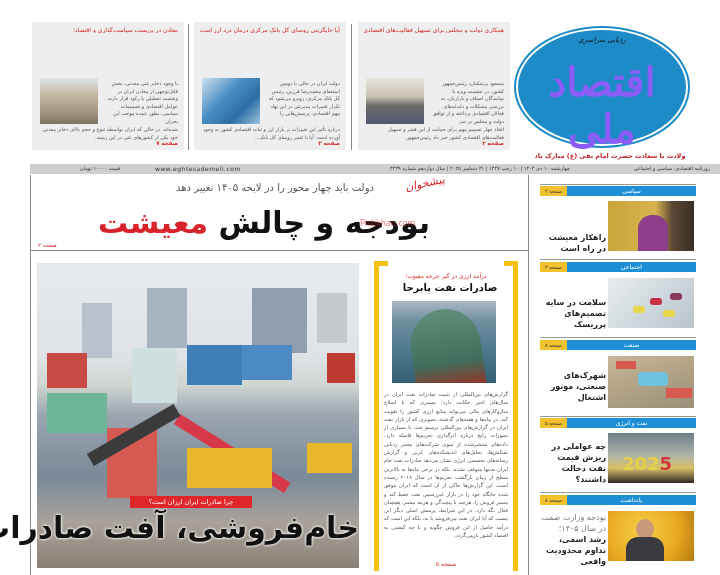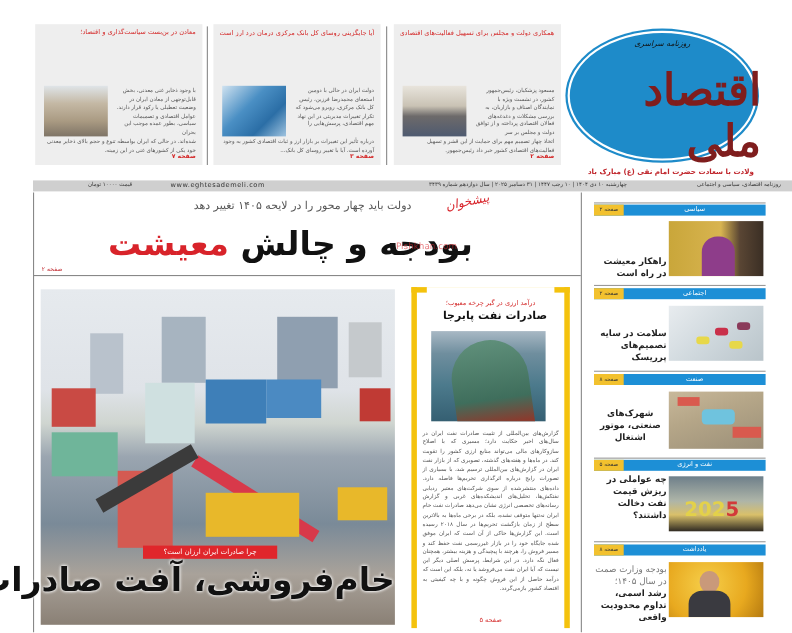--- a/index.html
+++ b/index.html
@@ -12,21 +12,21 @@
   .teaser .photo { position: absolute; left: 8px; top: 56px; width: 58px; height: 46px; }
   .teaser .body { position: absolute; right: 6px; top: 58px; width: 72px; font-size: 5px; line-height: 7.5px; color: #555; text-align: right; }
   .teaser .body-wide { position: absolute; right: 6px; left: 8px; top: 104px; font-size: 5px; line-height: 7.5px; color: #555; text-align: right; }
   .teaser .page { position: absolute; right: 6px; bottom: 4px; font-size: 5.5px; color: #d42a2a; font-weight: bold; }
   .vsep { position: absolute; top: 24px; width: 1px; height: 126px; background: #888; }
 
   
   .logo-wrap { position: absolute; left: 512px; top: 22px; width: 180px; height: 130px; }
   .logo-oval { position: absolute; left: 4px; top: 6px; width: 172px; height: 118px; border-radius: 50%; background: #1e8bc9; border: 2px solid #fff; box-shadow: 0 0 0 2px #1e8bc9; }
   .logo-small { position: absolute; left: 0; right: 0; top: 14px; text-align: center; font-size: 7px; color: #111; font-style: italic; }
-  .logo-big { position: absolute; left: 0; right: 0; top: 36px; text-align: right; font-size: 40px; color: #7f1d1d; font-weight: bold; letter-spacing: 2px; font-family: "DejaVu Serif", serif; }
+  .logo-big { position: absolute; left: 0; right: 0; top: 36px; text-align: center; font-size: 40px; color: #8b5cf6; font-weight: bold; letter-spacing: 2px; font-family: "DejaVu Serif", serif; }
   .logo-occasion { position: absolute; left: 520px; top: 152px; width: 180px; font-size: 6.5px; color: #c0272d; font-weight: bold; text-align: center; }
 
   
   .strip { position: absolute; top: 164px; left: 30px; width: 690px; height: 10px; background: #cfcfcf; font-size: 5px; color: #333; }
   .strip span { position: absolute; top: 1px; white-space: nowrap; }
 
   
   .main-frame { position: absolute; left: 30px; top: 175px; width: 498px; height: 400px; border-left: 1px solid #888; }
   .right-frame { position: absolute; left: 528px; top: 175px; width: 1px; height: 400px; background: #888; }
 
@@ -88,21 +88,21 @@
 <div class="teaser" style="left:32px;">
   <div class="kicker">معادن در بن‌بست سیاست‌گذاری و اقتصاد؛</div>
   <div class="photo" style="background:linear-gradient(#dfe4e8 0%,#c4b8a4 35%,#a99a82 70%,#7e7466 100%);"></div>
   <div class="body">با وجود ذخایر غنی معدنی، بخش قابل‌توجهی از معادن ایران در وضعیت تعطیلی یا رکود قرار دارند. عوامل اقتصادی و تصمیمات سیاسی، بطور عمده موجب این بحران</div>
   <div class="body-wide">شده‌اند. در حالی که ایران بواسطه تنوع و حجم بالای ذخایر معدنی خود یکی از کشورهای غنی در این زمینه.</div>
   <div class="page">صفحه ۷</div>
 </div>
 
 <div class="logo-wrap">
   <div class="logo-oval"></div>
-  <div class="logo-small">روزنامه سراسری</div>
+  <div class="logo-small">ردیابی سراسری</div>
   <div class="logo-big">اقتصاد ملی</div>
 </div>
 <div class="logo-occasion">ولادت با سعادت حضرت امام نقی (ع) مبارک باد</div>
 
 <div class="strip">
   <span style="right:10px;">روزنامه اقتصادی، سیاسی و اجتماعی</span>
   <span style="right:150px;">چهارشنبه ۱۰ دی ۱۴۰۴ | ۱۰ رجب ۱۴۴۷ | ۳۱ دسامبر ۲۰۲۵ | سال دوازدهم شماره ۳۴۳۹</span>
   <span style="left:50px;">قیمت ۱۰۰۰۰ تومان</span>
   <span style="left:125px;font-size:6px;letter-spacing:0.5px;">www.eghtesademeli.com</span>
 </div>
@@ -182,33 +182,33 @@
   <div class="sec-bar">
     <span class="page-tag">صفحه ۸</span>
     <span class="label">صنعت</span>
   </div>
 </div>
 <div class="sec-photo" style="top:356px;height:52px;background:linear-gradient(160deg,#c8b89a 0%,#b5a688 40%,#9b8f78 100%);">
   <div style="position:absolute;left:30px;top:16px;width:30px;height:14px;border-radius:4px;background:#6fc3de;"></div>
   <div style="position:absolute;left:8px;top:5px;width:20px;height:8px;background:#d95a4e;"></div>
   <div style="position:absolute;left:58px;top:32px;width:26px;height:10px;background:#d95a4e;"></div>
 </div>
-<div class="sec-title" style="top:370px;text-align:center;">شهرک‌های صنعتی، موتور اشتغال</div>
+<div class="sec-title" style="top:370px;">شهرک‌های صنعتی، موتور اشتغال</div>
 
 <div class="sec-line" style="top:416px;"></div>
 <div class="sec" style="top:418px;">
   <div class="sec-bar">
     <span class="page-tag">صفحه ۵</span>
     <span class="label">نفت و انرژی</span>
   </div>
 </div>
 <div class="sec-photo" style="top:433px;height:50px;background:linear-gradient(#6e7f8a 0%,#aeb5a8 45%,#d9c06a 70%,#2f2a22 100%);">
   <div style="position:absolute;left:14px;top:20px;font-size:18px;font-weight:bold;color:#e3d14a;font-family:'DejaVu Sans',sans-serif;direction:ltr;">202<span style="color:#d23a3a;">5</span></div>
 </div>
-<div class="sec-title" style="top:430px;">چه عواملی در ریزش قیمت نفت دخالت داشتند؟</div>
+<div class="sec-title" style="top:441px;">چه عواملی در ریزش قیمت نفت دخالت داشتند؟</div>
 
 <div class="sec-line" style="top:492px;"></div>
 <div class="sec" style="top:495px;">
   <div class="sec-bar">
     <span class="page-tag">صفحه ۸</span>
     <span class="label">یادداشت</span>
   </div>
 </div>
 <div class="sec-photo" style="top:511px;height:50px;background:radial-gradient(circle at 40% 40%,#f6cf4a 0%,#e8a91f 60%,#b57a10 100%);">
   <div style="position:absolute;left:28px;top:8px;width:18px;height:20px;border-radius:50%;background:#c9997a;"></div>

